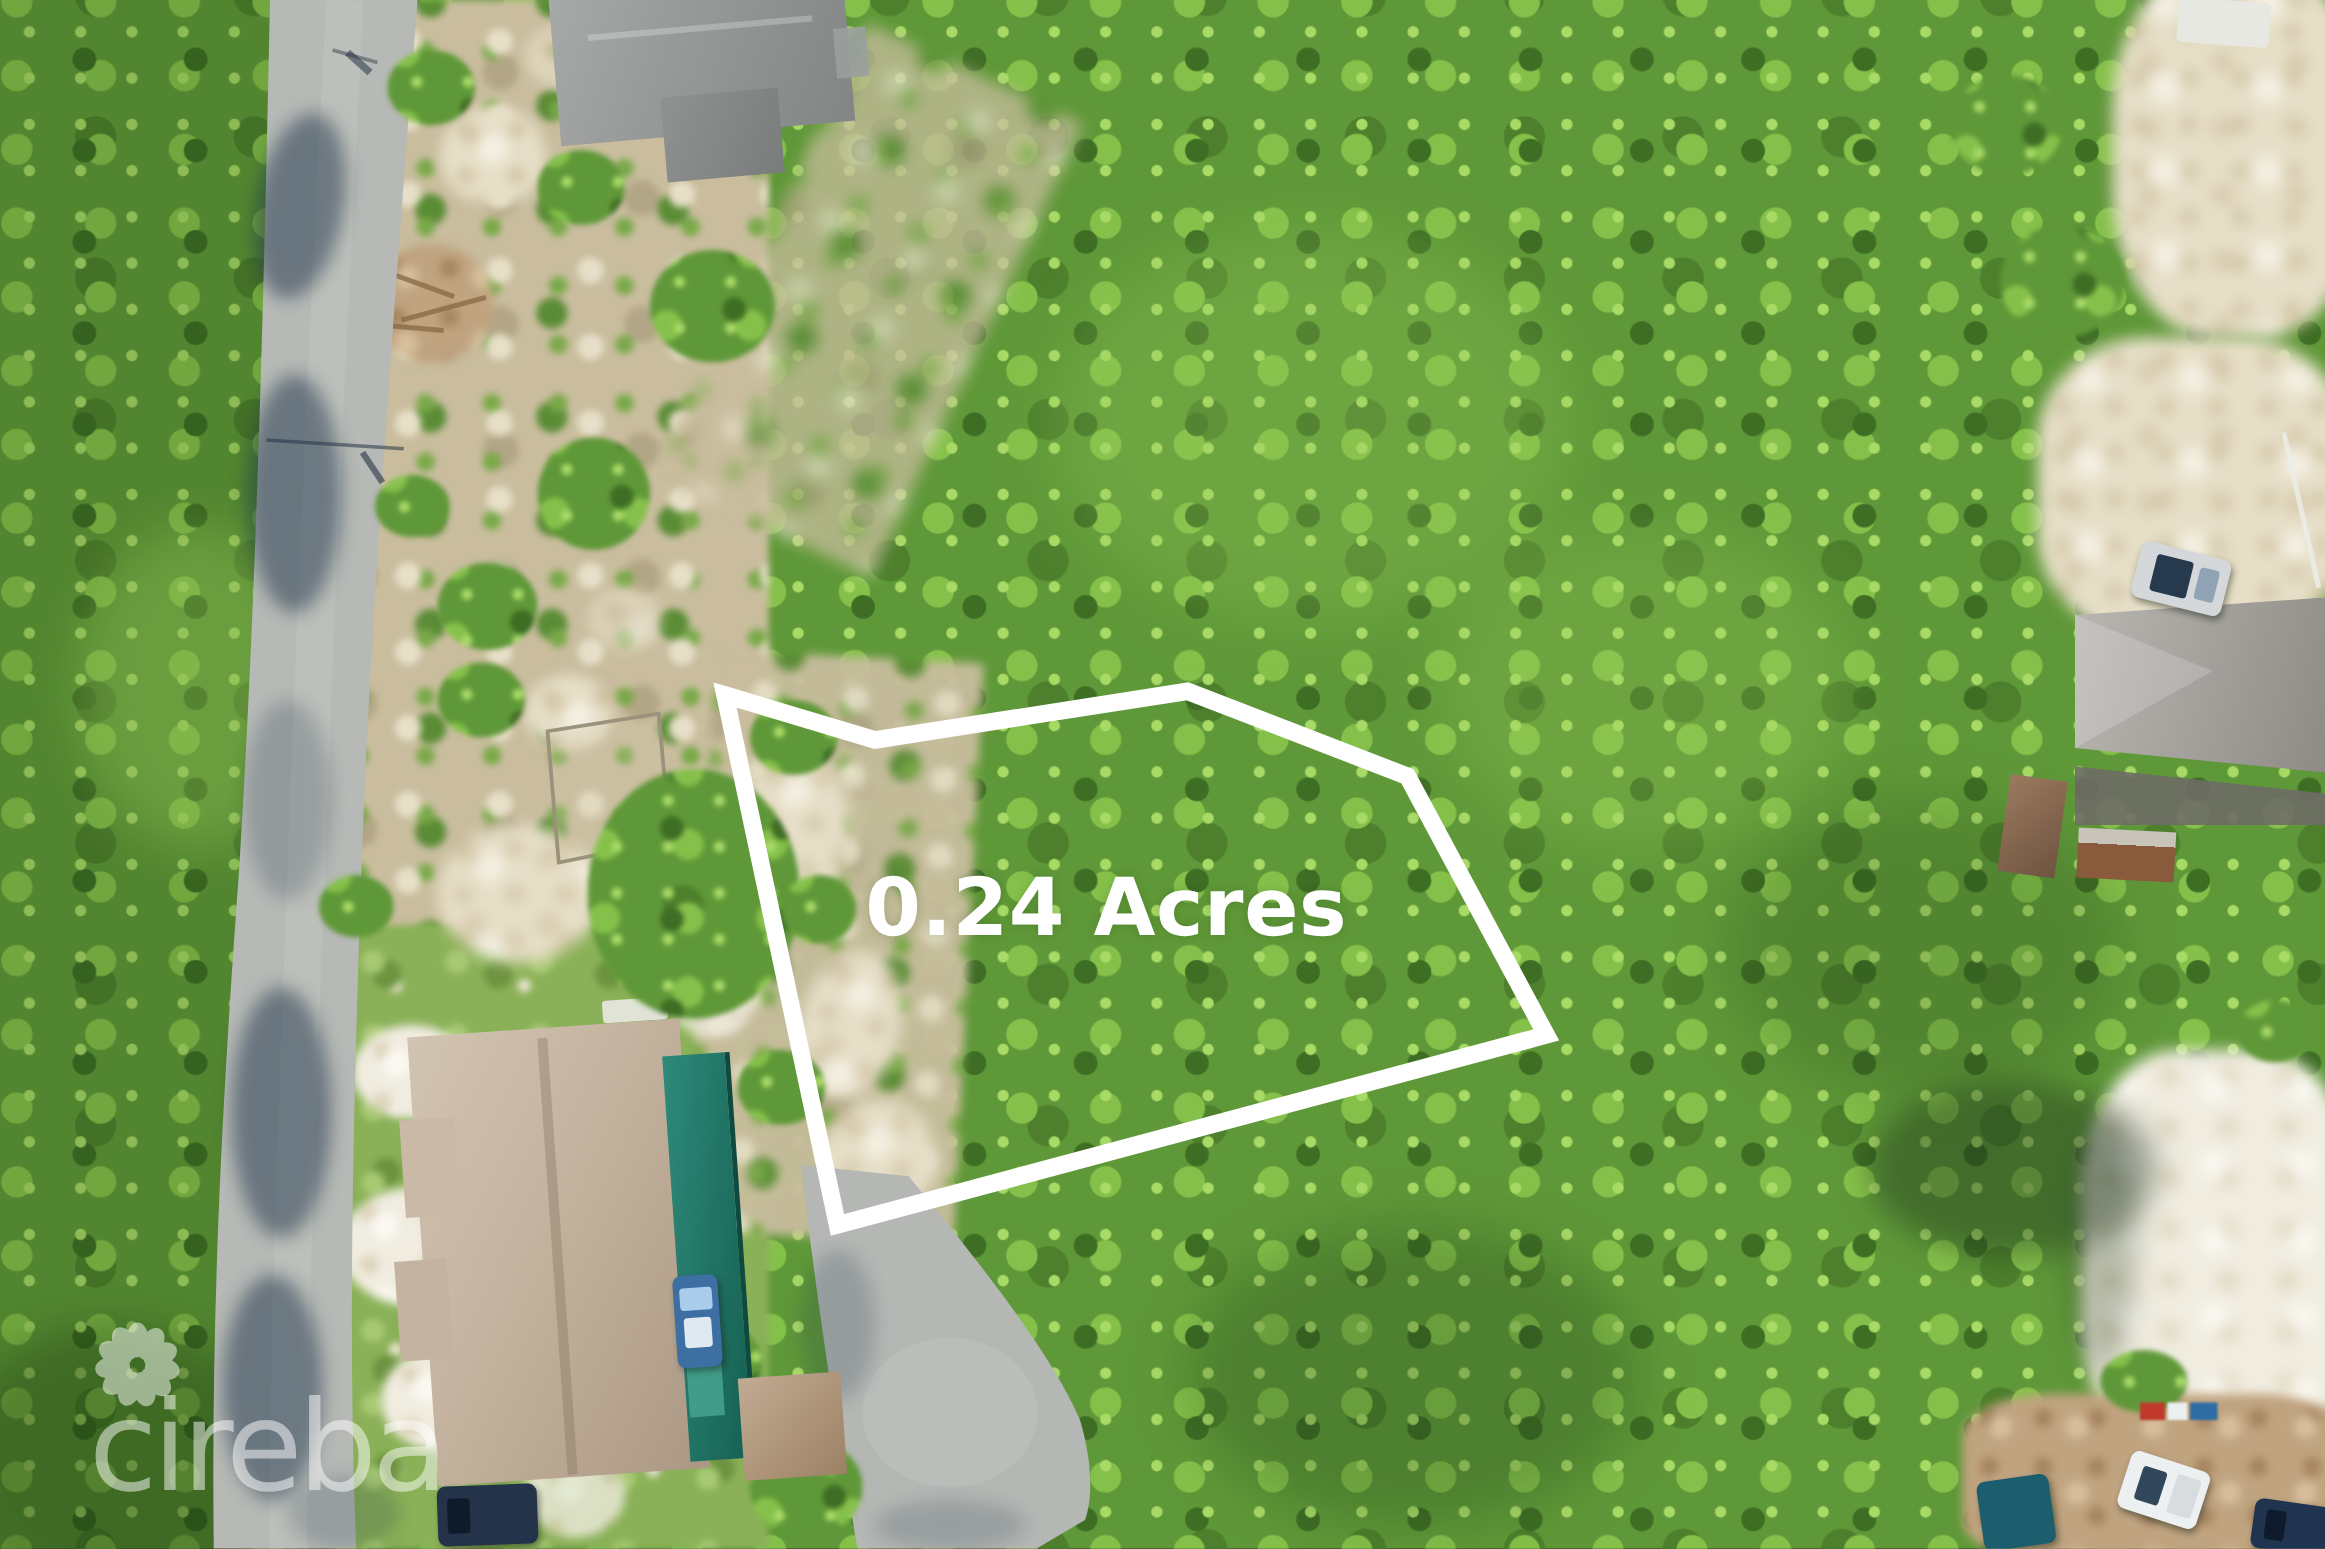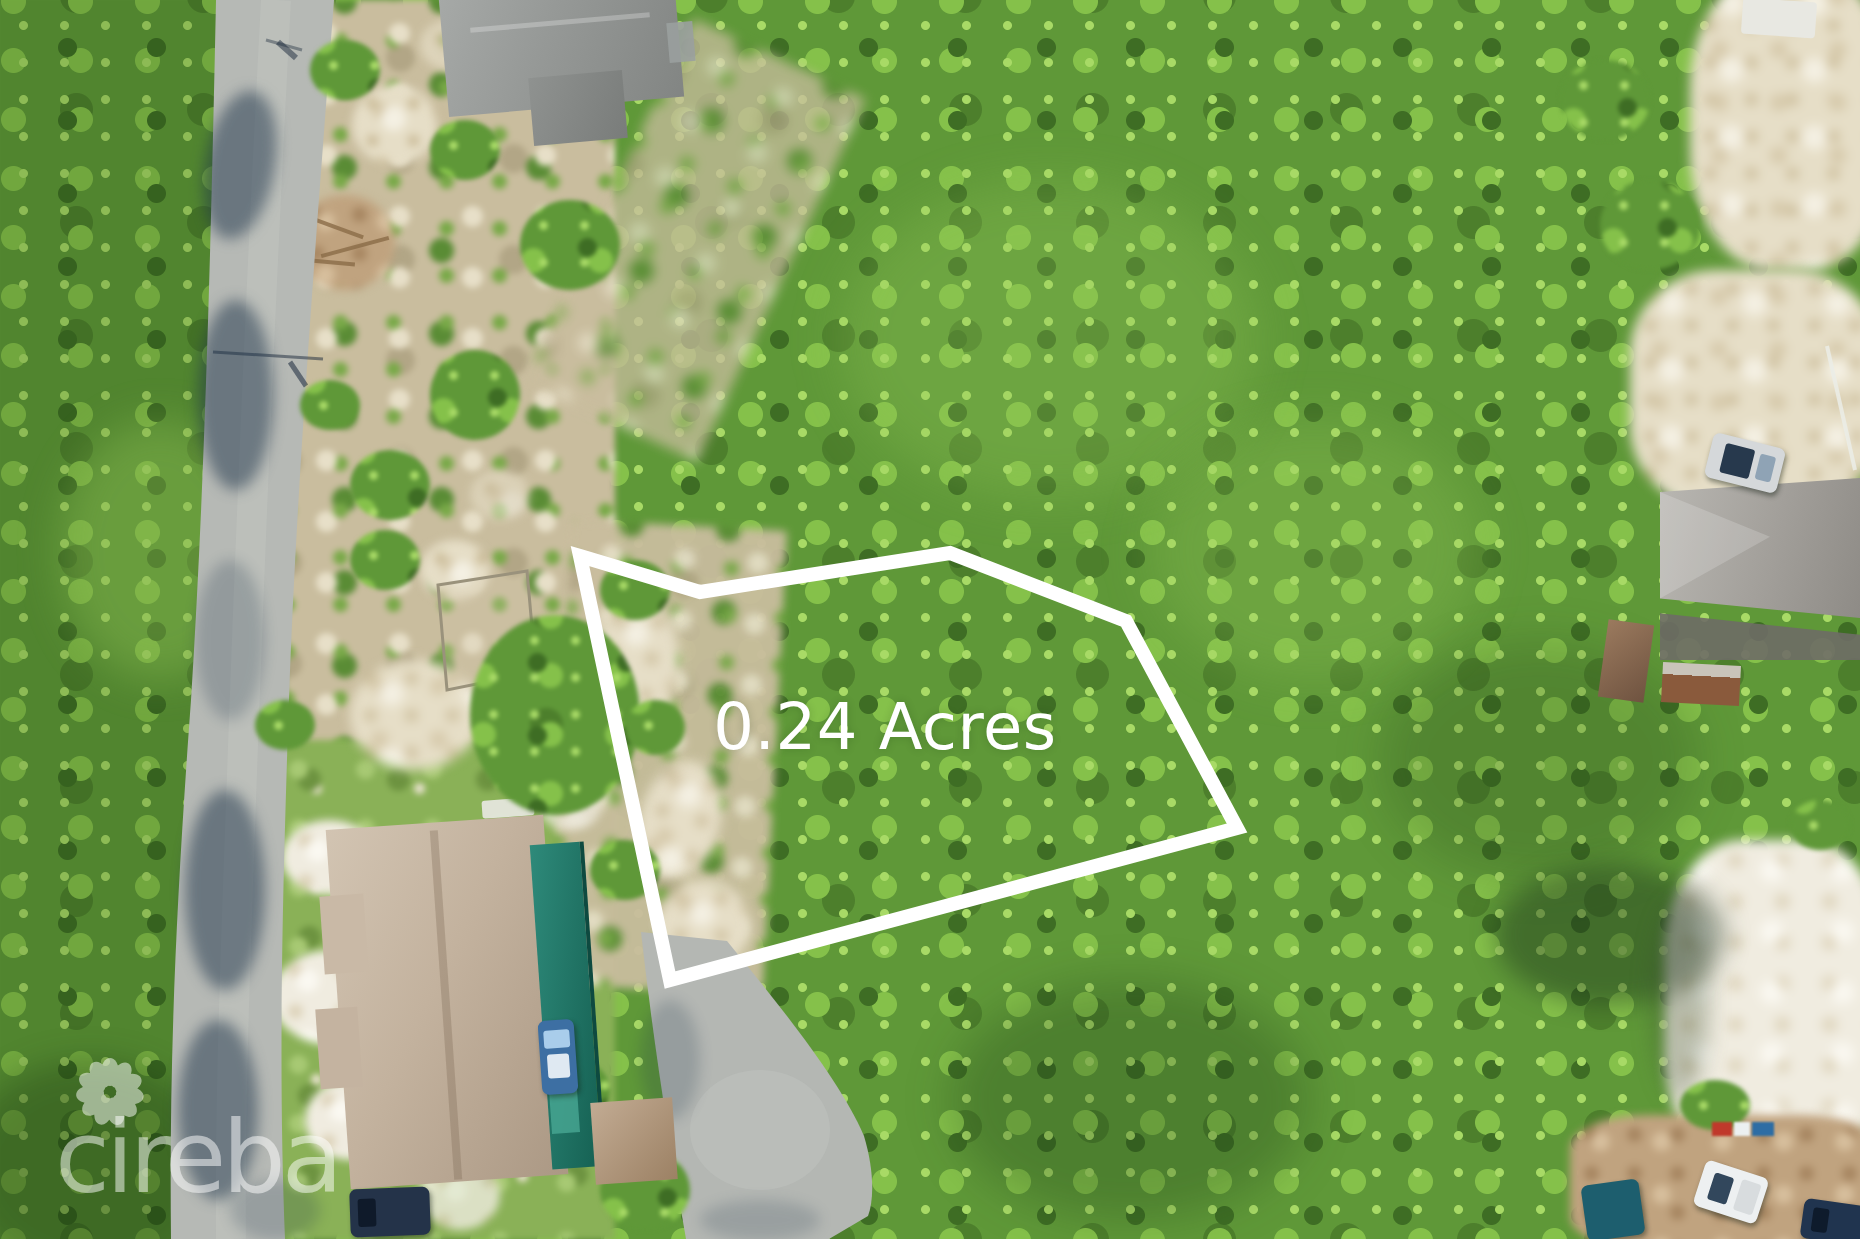--- a/index.html
+++ b/index.html
@@ -59,27 +59,27 @@
       radial-gradient(circle, #6d9340 0px, #6d9340 11px, rgba(0,0,0,0) 12px),
       radial-gradient(circle, #e8e2cd 0px, #e8e2cd 5px, rgba(0,0,0,0) 6px);
     background-size:67px 59px, 89px 79px, 103px 97px;
   }
   .bush{border-radius:50%;filter:blur(2px);}
   .shadowblob{background:rgba(30,52,74,0.5);border-radius:50%;filter:blur(7px);}
   .car{border-radius:7px;box-shadow:2px 3px 5px rgba(20,30,20,0.45);}
   .win{position:absolute;border-radius:3px;}
 
   .area-label{
-    color:#ffffff;font-size:64px;font-weight:400;letter-spacing:0.5px;
+    color:#ffffff;font-size:64px;font-weight:700;letter-spacing:0.5px;
     white-space:nowrap;transform:translateX(-50%);
     text-shadow:0 0 8px rgba(0,40,0,0.18);
   }
   .wm-text{
     color:rgba(255,255,255,0.5);font-size:100px;font-weight:400;
-    letter-spacing:-4px;line-height:1;white-space:nowrap;
+    letter-spacing:-4px;line-height:1;white-space:nowrap;margin-left:16px;
   }
 </style>
 </head>
 <body>
 
 <div class="photo">
 
   <div class="L veg" style="left:0;top:0;width:1860px;height:1239px;"></div>
 
   <div class="L blob" style="left:-20px;top:-20px;width:300px;height:1290px;background:rgba(20,50,12,0.18);filter:blur(10px);border-radius:0;"></div>

